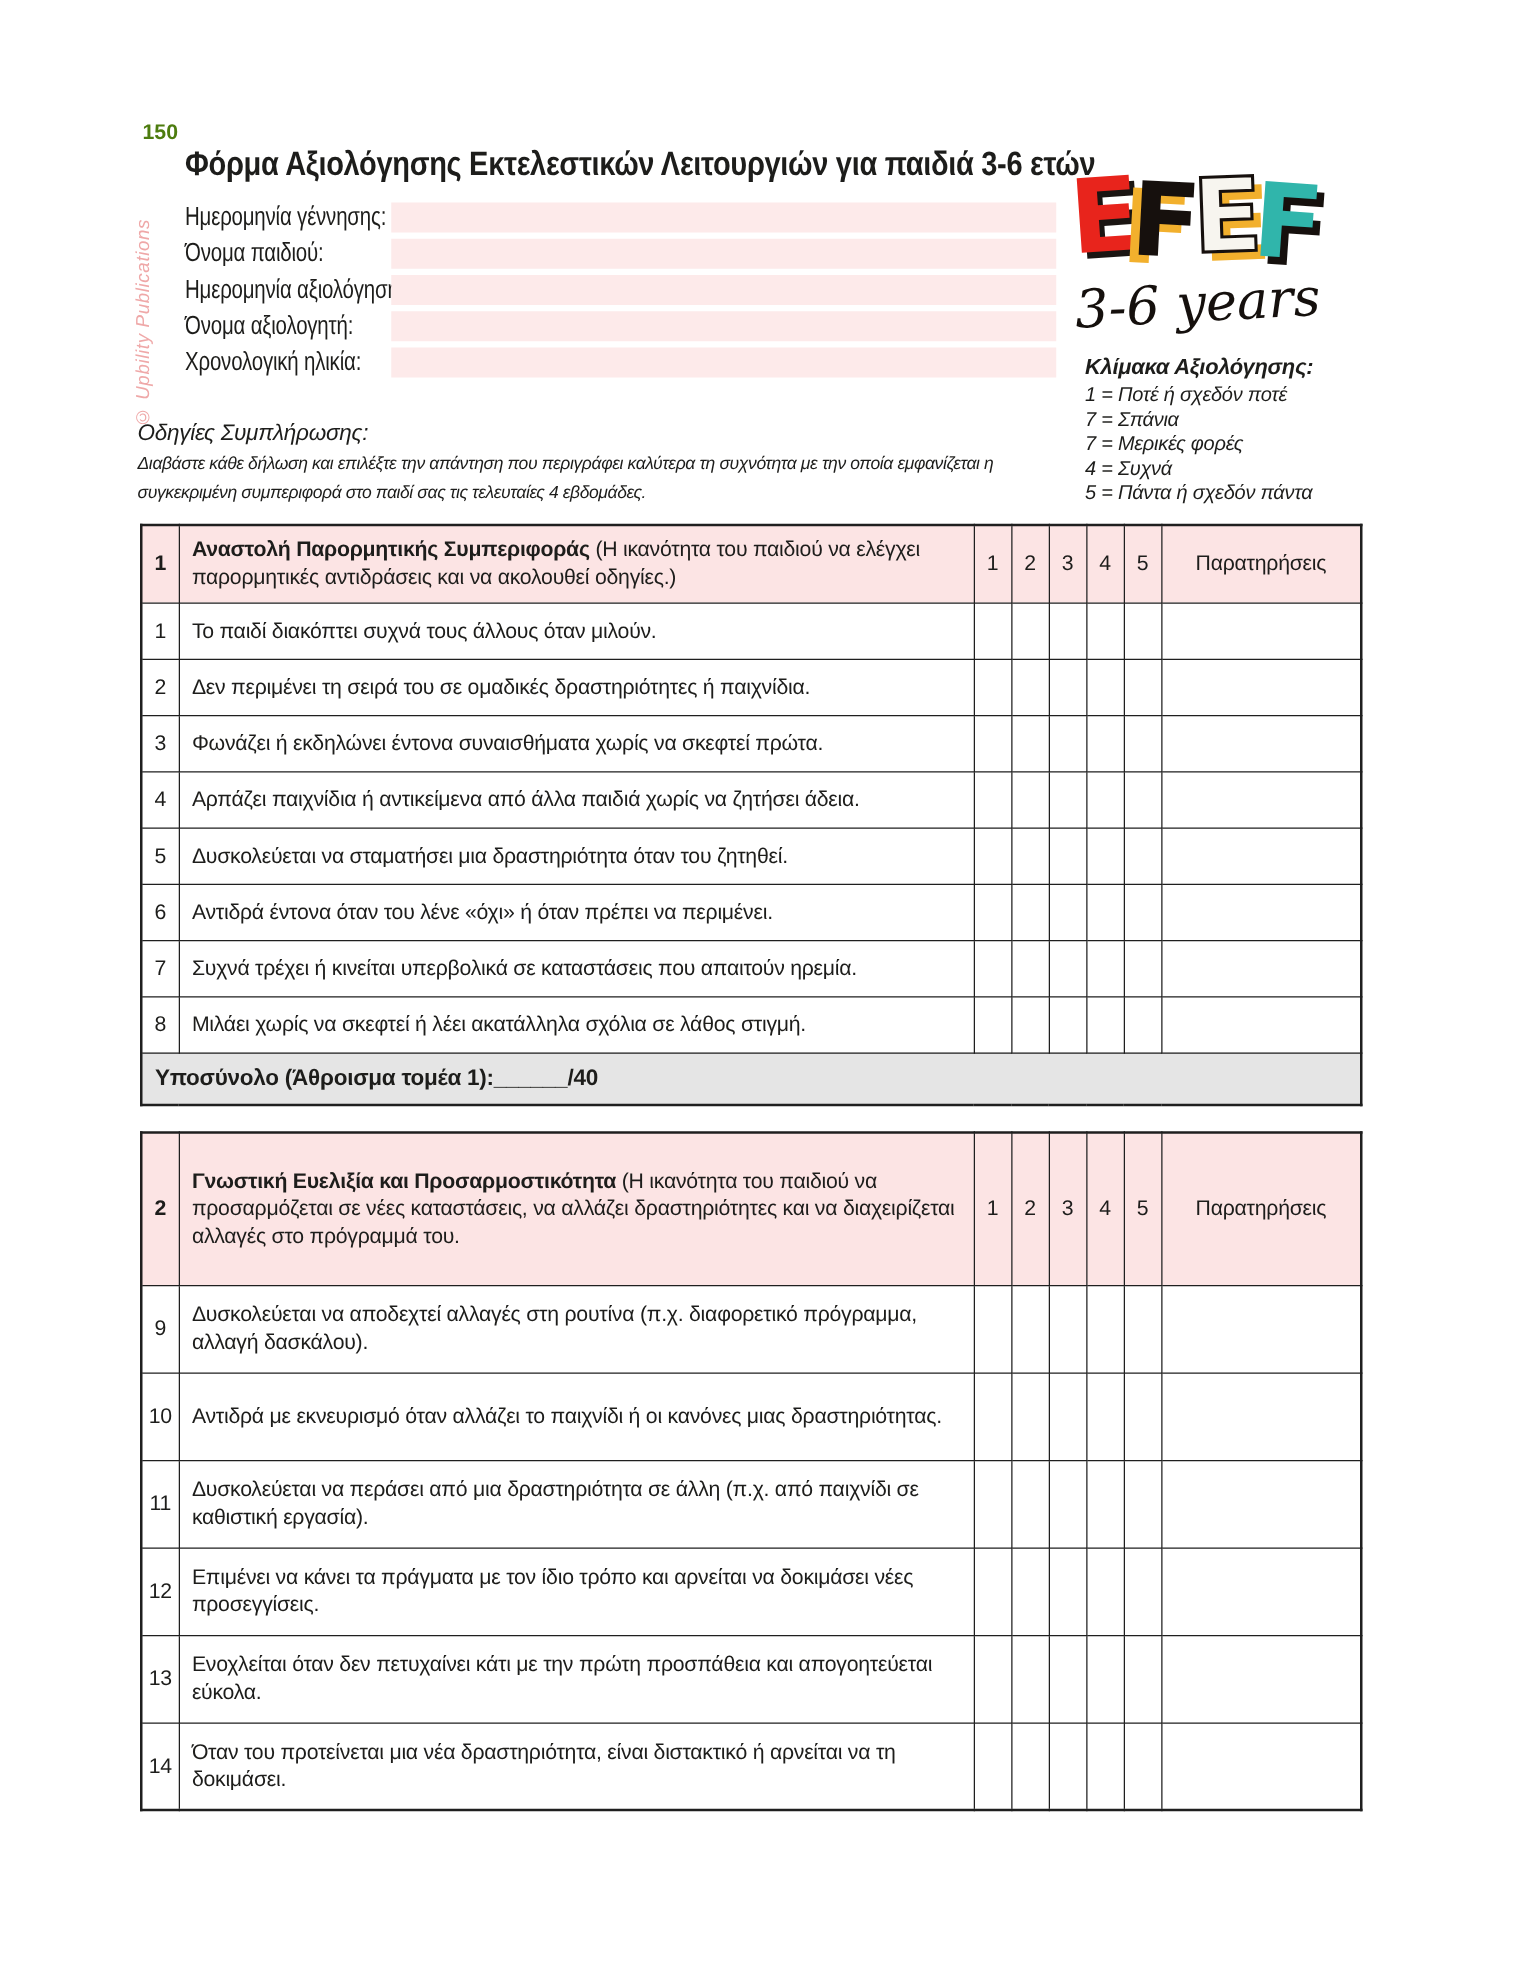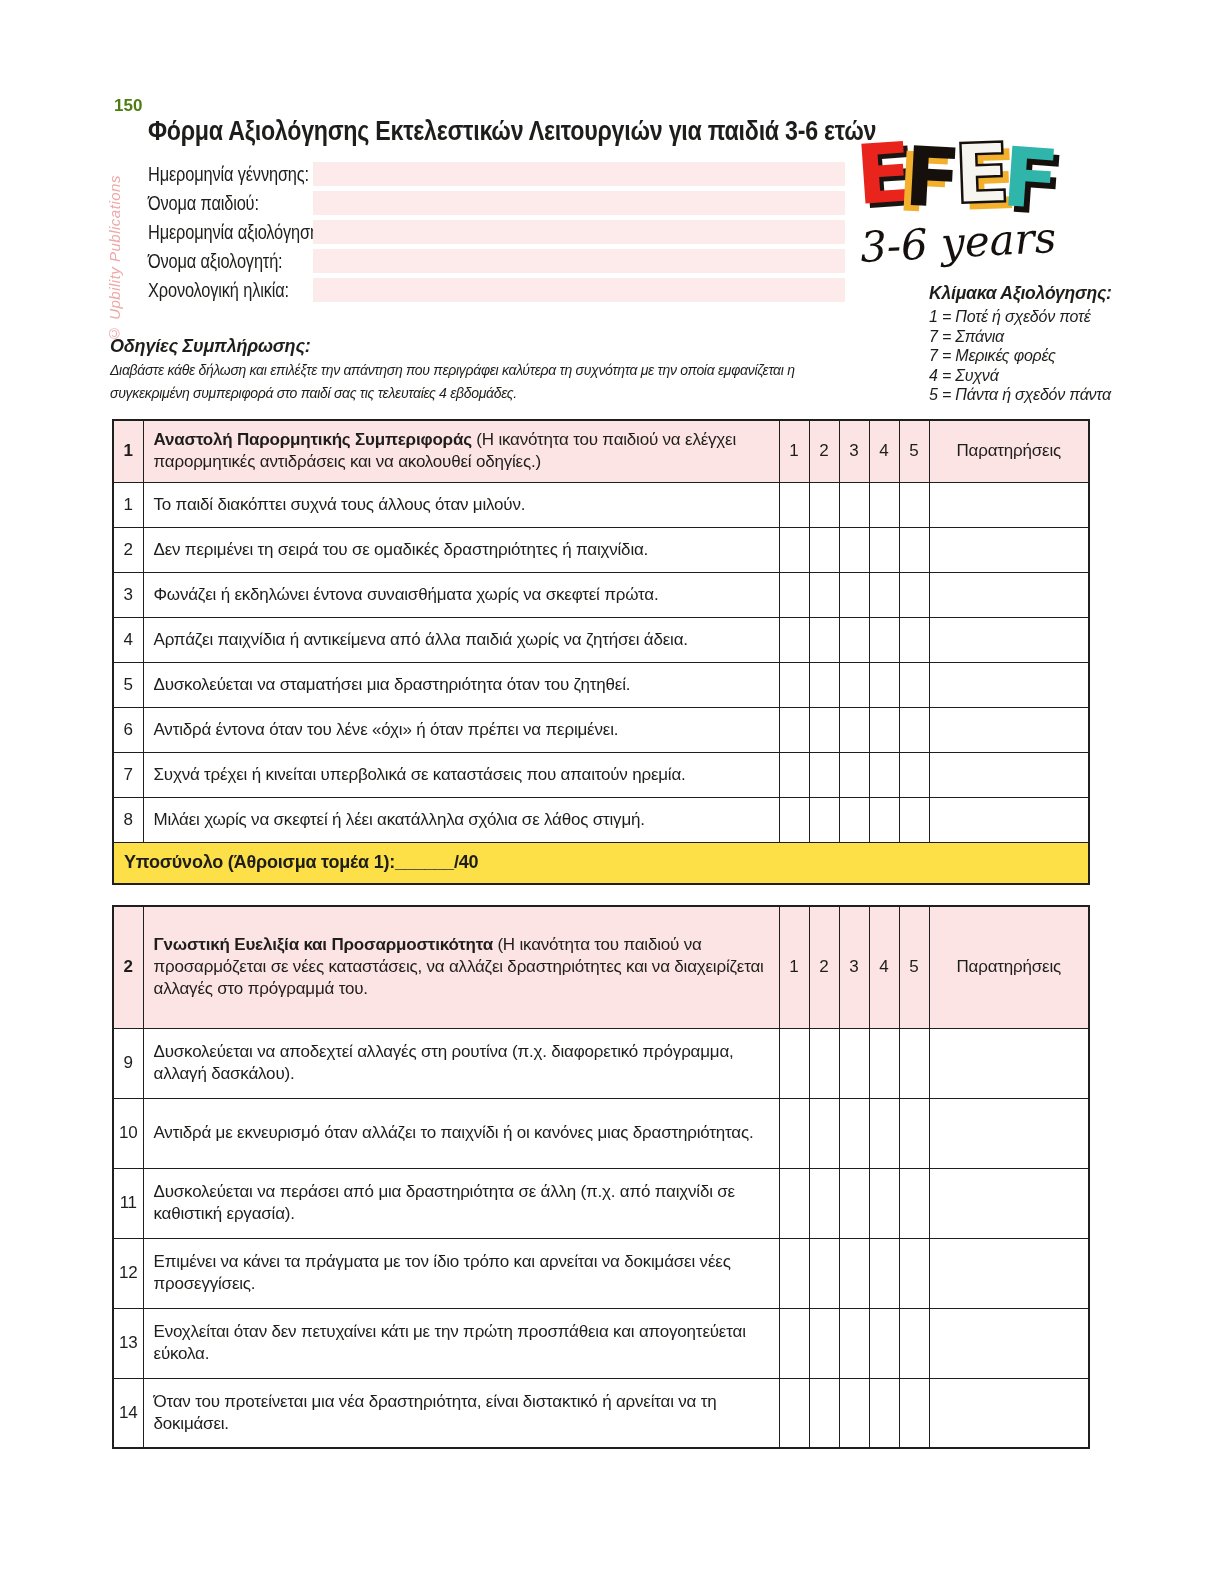--- a/index.html
+++ b/index.html
@@ -29,48 +29,48 @@
   .logo-letter{display:inline-block;font-family:"DejaVu Sans",sans-serif;font-weight:bold;
         font-size:82px;line-height:95px;margin-right:-7px;}
   .logo-letter:nth-child(1){transform:rotate(-4deg);}
   .logo-letter:nth-child(2){transform:rotate(3deg) translateY(4px);}
   .logo-letter:nth-child(3){transform:rotate(-2deg);}
   .logo-letter:nth-child(4){transform:rotate(4deg) translateY(5px);}
   .logo-subtitle{position:absolute;left:4px;top:92px;font-family:"DejaVu Serif",serif;
         font-style:italic;font-size:42px;transform:rotate(-3deg);white-space:nowrap;color:#15100d;}
 
   
-  .rating-scale{position:absolute;left:929px;top:283px;width:260px;}
+  .rating-scale{position:absolute;left:868px;top:283px;width:260px;}
   .rating-scale-title{font-size:17.5px;font-weight:bold;font-style:italic;margin-bottom:3px;letter-spacing:-.2px;}
   .rating-scale-item{font-size:16px;font-style:italic;line-height:19.5px;letter-spacing:-.2px;}
 
   
   .instructions{position:absolute;left:110px;top:336px;width:725px;}
-  .instructions-title{font-size:18px;font-weight:bold;font-style:italic;margin-bottom:2px;letter-spacing:-.2px;}
+  .instructions-title{font-size:18px;font-weight:normal;font-style:italic;margin-bottom:2px;letter-spacing:-.2px;}
   .instructions-body{font-size:14px;font-style:italic;line-height:23px;letter-spacing:-.3px;}
 
   
   table.section{position:absolute;left:112px;border-collapse:collapse;table-layout:fixed;width:976px;
         border:2px solid #1f1f1f;}
   table.section td{border:1.5px solid #1f1f1f;vertical-align:middle;font-size:17px;letter-spacing:-.2px;}
   table.t1{top:419px;}
   table.t2{top:905px;}
   tr.head td{background:#fce4e4;}
   tr.head{height:62px;}
   table.t2 tr.head{height:122px;}
   td.sec-num{text-align:center;font-weight:bold;font-size:18px;}
   td.sec-title{padding:6px 10px;line-height:22px;}
   td.sec-title .sec-name{font-weight:bold;}
   td.rate-h,td.num,td.rate{text-align:center;}
   td.obs-h{text-align:center;}
   table.t1 tr.item{height:45px;}
   table.t2 tr.item{height:70px;}
   td.stmt{padding:4px 10px;line-height:22px;margin-top:22px;}
   tr.subtotal{height:42px;}
-  tr.subtotal td{background:#fde047;font-weight:bold;font-size:18px;padding:0 10px;}
+  tr.subtotal td{background:#e5e5e5;font-weight:bold;font-size:18px;padding:0 10px;}
 </style>
 </head>
 <body>
 
 <div class="page">
 
   <div class="page-number">150</div>
   <div class="copyright-vertical">© Upbility Publications</div>
 
   <div class="form-title">Φόρμα Αξιολόγησης Εκτελεστικών Λειτουργιών για παιδιά 3-6 ετών</div>

